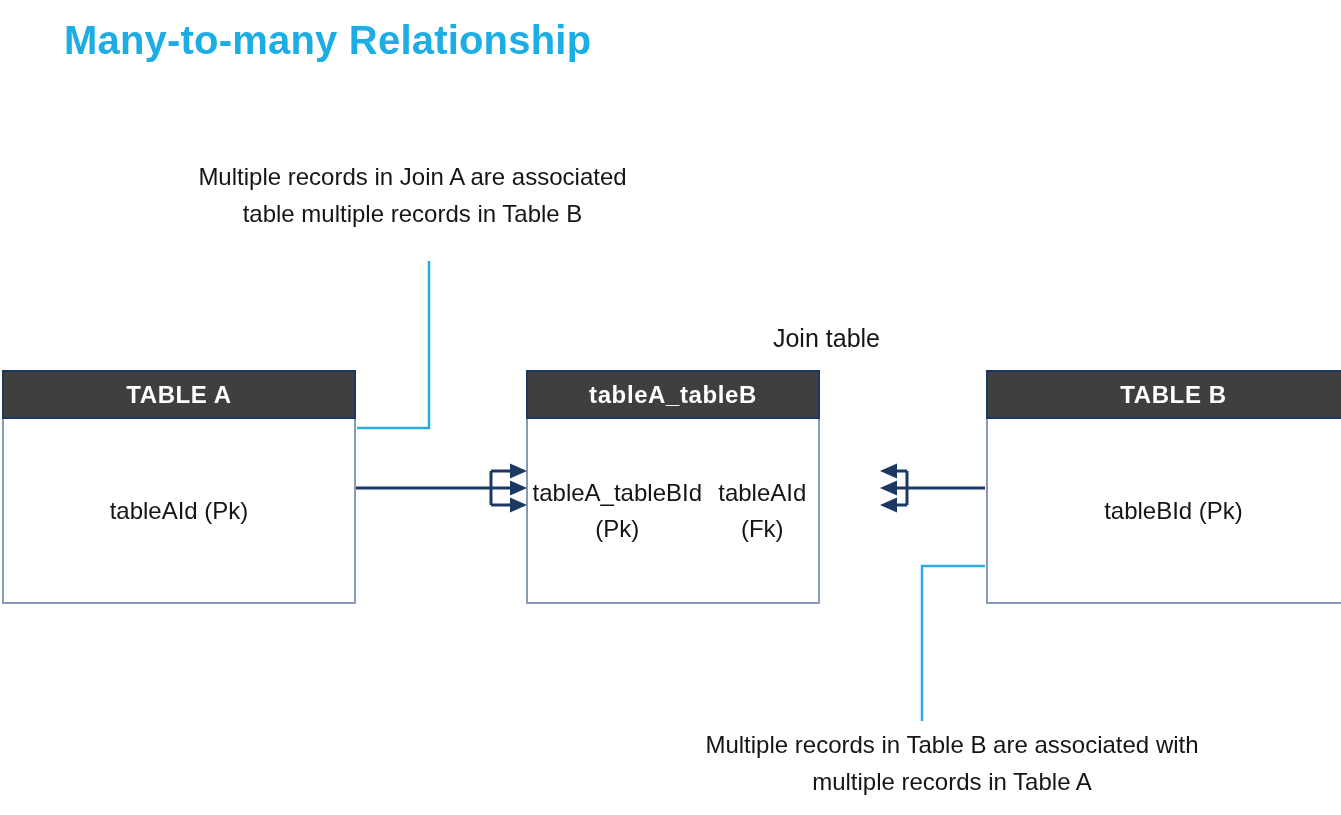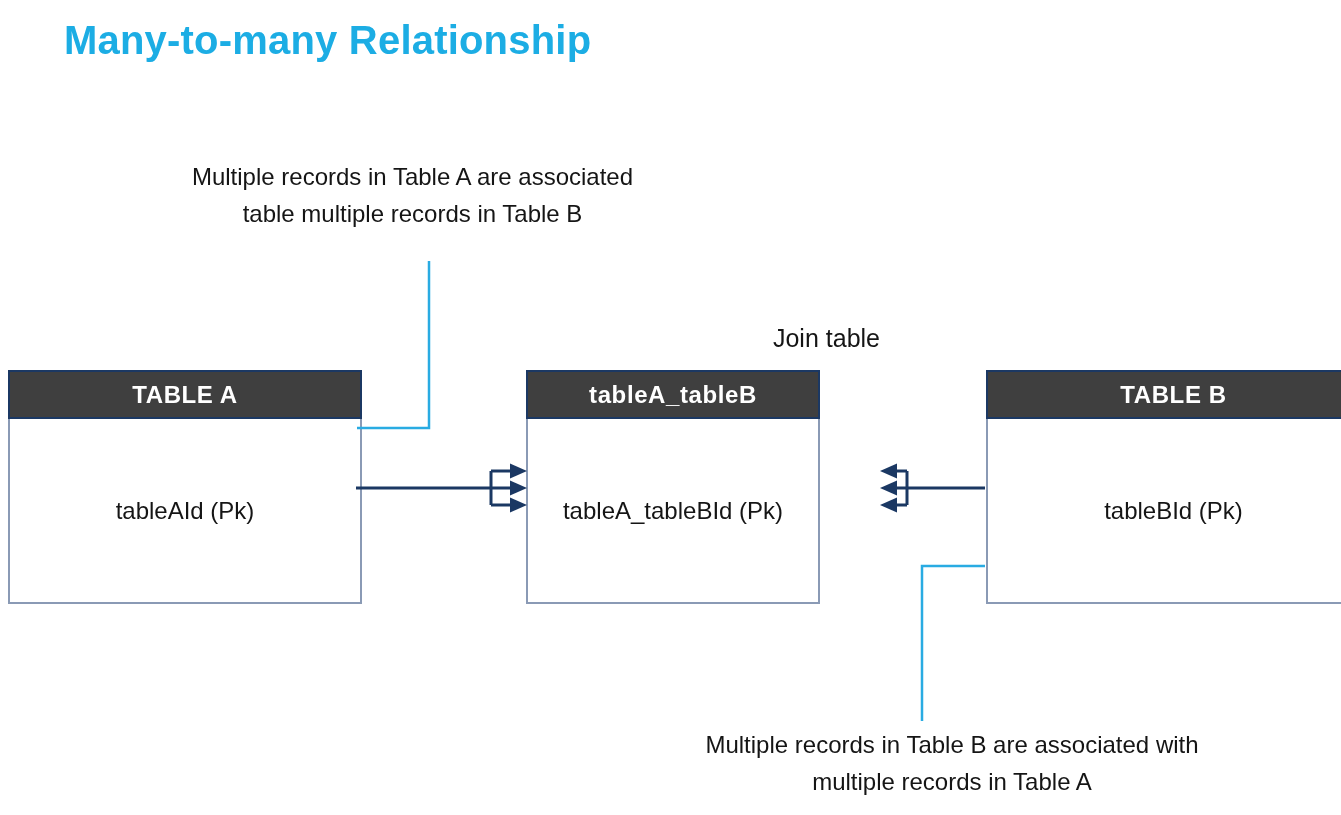--- a/index.html
+++ b/index.html
@@ -30,21 +30,21 @@
 
   .join-label{
     position:absolute;left:526px;top:324px;width:354px;
     text-align:right;font-size:25px;color:var(--text);
   }
 
   .tbox{
     position:absolute;top:370px;height:234px;background:#ffffff;
     border:2px solid var(--box-border);
   }
-  .tbox-a{left:8px;width:354px;}
+  .tbox-a{left:2px;width:354px;}
   .tbox-join{left:526px;width:294px;}
   .tbox-b{left:986px;width:375px;}
   .tbox-header{
     height:49px;margin:-2px -2px 0 -2px;
     background:var(--header-bg);
     border:2px solid var(--navy);
     color:#ffffff;font-weight:700;font-size:24px;letter-spacing:0.6px;
     display:flex;align-items:center;justify-content:center;
   }
   .tbox-body{
@@ -59,37 +59,38 @@
   .leader{stroke:var(--leader-blue);stroke-width:2.5;fill:none;}
 </style>
 </head>
 <body>
 
 <div class="canvas">
 
   <div class="page-title">Many-to-many Relationship</div>
 
   <div class="annot annot-top">
-    <div>Multiple records in Table A are associated</div>
+    <div>Multiple records in Join A are associated</div>
     <div>table multiple records in Table B</div>
   </div>
 
   <div class="join-label">Join table</div>
 
   <div class="tbox tbox-a">
     <div class="tbox-header">TABLE A</div>
     <div class="tbox-body">
       <div>tableAId (Pk)</div>
     </div>
   </div>
 
   <div class="tbox tbox-join">
     <div class="tbox-header">tableA_tableB</div>
     <div class="tbox-body">
       <div>tableA_tableBId (Pk)</div>
+      <div>tableAId (Fk)</div>
     </div>
   </div>
 
   <div class="tbox tbox-b">
     <div class="tbox-header">TABLE B</div>
     <div class="tbox-body">
       <div>tableBId (Pk)</div>
     </div>
   </div>
 

